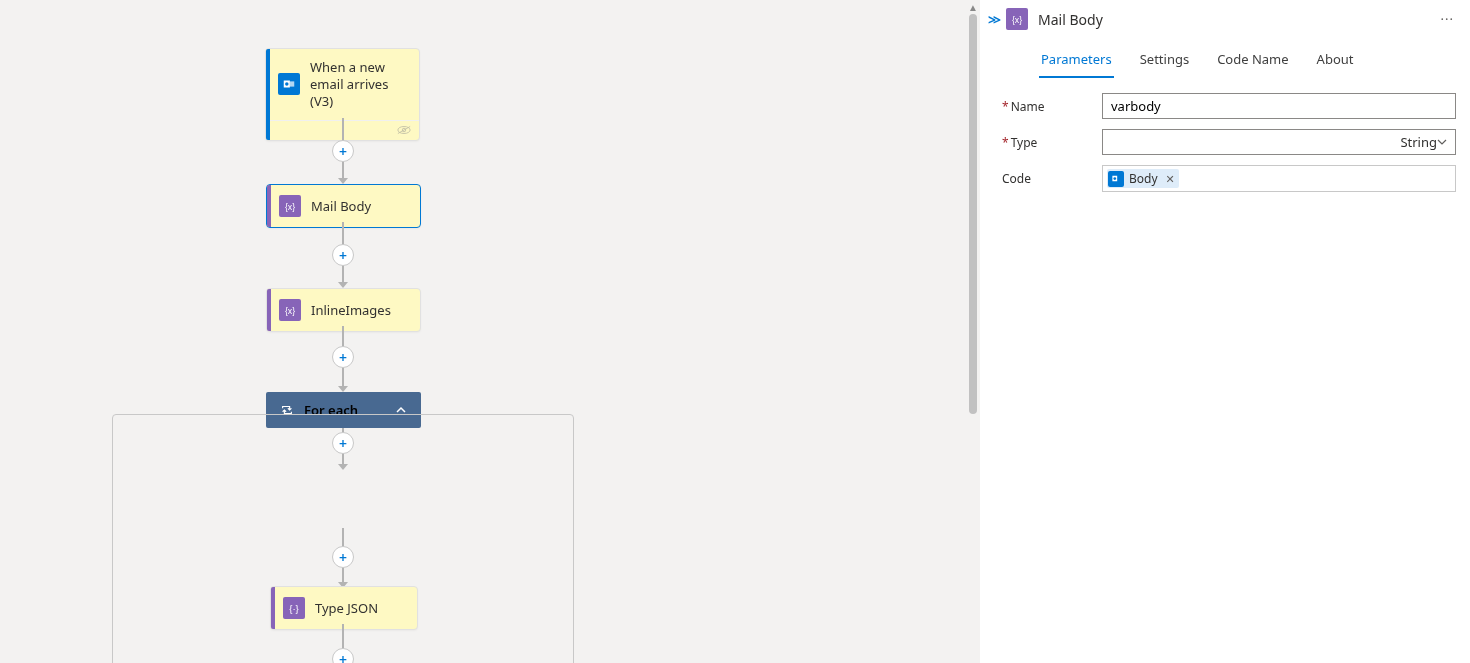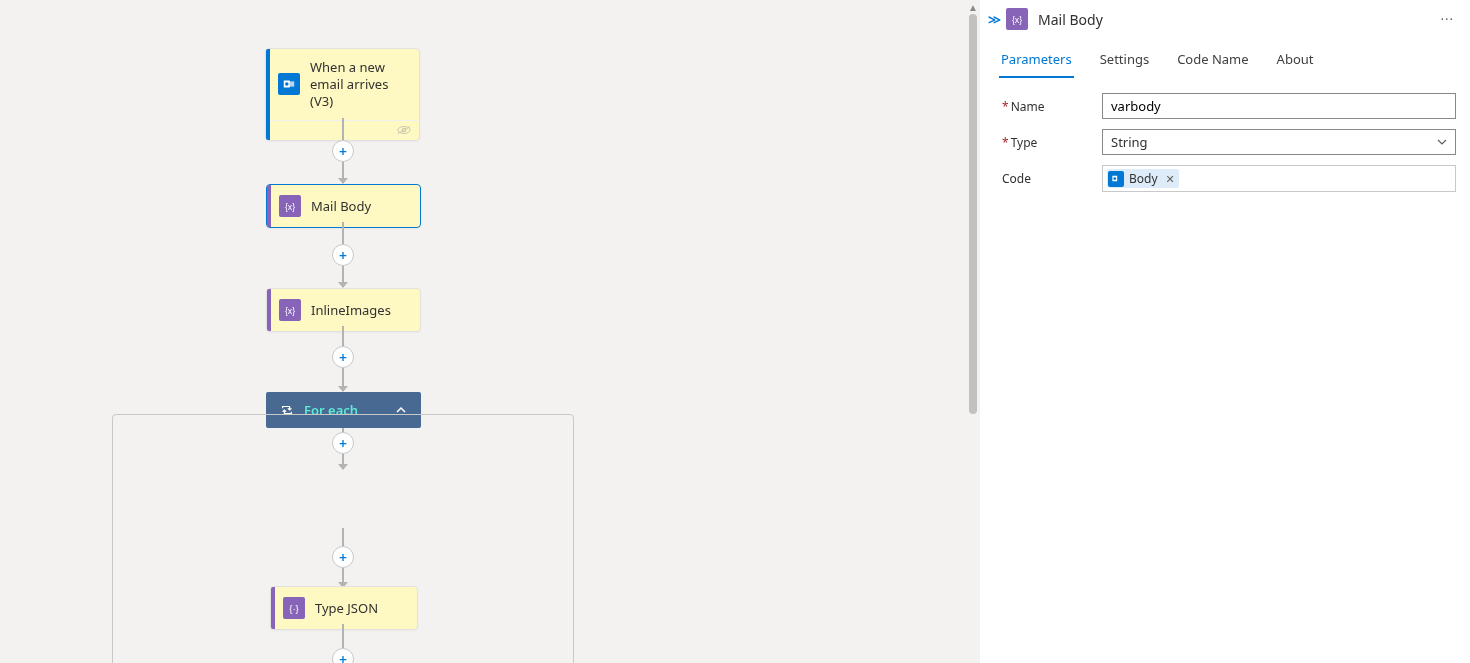--- a/index.html
+++ b/index.html
@@ -17,21 +17,21 @@
   .card .footer { height: 20px; border-top: 1px solid #f0f0f0; display: flex; justify-content: flex-end; align-items: center; padding-right: 8px; }
   .hidden-icon { width: 14px; height: 10px; opacity: 0.5; }
 
   .selected-card { border: 1px solid #0078d4; }
 
   .add-btn { position: absolute; width: 22px; height: 22px; border-radius: 50%; background: #fff; border: 1px solid #c8c8c8; display: flex; align-items: center; justify-content: center; color: #0078d4; font-size: 14px; font-weight: 600; cursor: pointer; left: 50%; transform: translateX(-50%); }
 
   .connector { position: absolute; left: 50%; width: 2px; background: #b3b3b3; transform: translateX(-50%); }
   .arrow-head { position: absolute; left: 50%; transform: translateX(-50%); width: 0; height: 0; border-left: 5px solid transparent; border-right: 5px solid transparent; border-top: 6px solid #b3b3b3; }
 
-  .foreach-header { position: absolute; background: #486991; color: #5eead4; border-radius: 2px; display: flex; align-items: center; padding: 0 14px; font-size: 13px; }
+  .foreach-header { position: absolute; background: #486991; color: #000000; border-radius: 2px; display: flex; align-items: center; padding: 0 14px; font-size: 13px; }
   .foreach-header .fe-icon { margin-right: 10px; display: inline-flex; }
   .foreach-header .fe-label { font-weight: 600; flex: 1; }
   .foreach-header .chev { margin-left: auto; }
 
   .foreach-box { position: absolute; border: 1px solid #c8c8c8; border-radius: 4px; background: transparent; }
 
   
   .fake-scroll { position: absolute; right: 0; top: 0; width: 14px; height: 100%; background: #f3f2f1; }
   .fake-scroll .up-arrow { position: absolute; top: 0; left: 0; width: 14px; height: 14px; display: flex; align-items: center; justify-content: center; color: #888; font-size: 10px; }
   .fake-scroll .thumb { position: absolute; top: 14px; left: 3px; width: 8px; height: 400px; background: #c1c1c1; border-radius: 4px; }
@@ -39,32 +39,32 @@
   .vsep { position: absolute; left: 980px; top: 0; bottom: 0; width: 1px; background: #e1e1e1; }
 
   
   .panel { flex: 0 0 490px; background: #fff; height: 100%; display: flex; flex-direction: column; position: relative; }
   .panel-header { display: flex; align-items: center; padding: 8px 12px 8px 8px; }
   .collapse-chev { color: #0078d4; font-size: 14px; margin-right: 8px; cursor: pointer; font-weight: 700; letter-spacing: -3px; }
   .panel-icon { width: 22px; height: 22px; border-radius: 2px; margin-right: 10px; display: flex; align-items: center; justify-content: center; }
   .panel-title { font-size: 14px; color: #323130; }
   .panel-more { margin-left: auto; color: #605e5c; cursor: pointer; padding: 0 4px; letter-spacing: 1px; }
 
-  .tabs { display: flex; gap: 24px; padding: 0 19px; border-bottom: 1px solid transparent; margin-top: 4px; }
+  .tabs { display: flex; gap: 24px; padding: 0 19px; border-bottom: 1px solid transparent; margin-top: 4px; margin-left: 40px; }
   .tab { padding: 8px 2px 10px 2px; font-size: 13px; color: #404040; cursor: pointer; position: relative; }
   .tab.active { color: #0078d4; }
   .tab.active::after { content: ""; position: absolute; left: 0; right: 0; bottom: 0; height: 2px; background: #0078d4; }
 
   .form { padding: 14px 14px 0 22px; }
   .form-row { display: flex; align-items: center; margin-bottom: 10px; }
   .form-label { width: 100px; font-size: 12px; color: #323130; }
   .req { color: #a4262c; margin-right: 2px; }
   .form-input { flex: 1; border: 1px solid #8a8886; height: 26px; padding: 0 8px; font-size: 13px; font-family: inherit; background: #fff; }
   .form-select { flex: 1; border: 1px solid #8a8886; height: 26px; display: flex; align-items: center; padding: 0 8px; font-size: 13px; background: #fff; cursor: pointer; }
-  .form-select .sel-text { flex: 1; }
+  .form-select .sel-text { flex: 1; text-align: right; }
   .form-select .sel-chev { color: #605e5c; font-size: 10px; }
 
   .token-box { flex: 1; border: 1px solid #c8c8c8; min-height: 24px; padding: 3px 4px; display: flex; align-items: center; background: #fff; }
   .token { display: inline-flex; align-items: center; background: #deecf9; border-radius: 2px; padding: 1px 4px 1px 1px; font-size: 12px; gap: 5px; }
   .token .t-icon { width: 16px; height: 16px; border-radius: 2px; display: flex; align-items: center; justify-content: center; }
   .token .t-del { color: #605e5c; font-size: 11px; margin-left: 3px; cursor: pointer; }
 
   .icon-outlook { background: #0078d4; }
   .icon-var { background: #8764b8; }
   .icon-json { background: #8764b8; }

